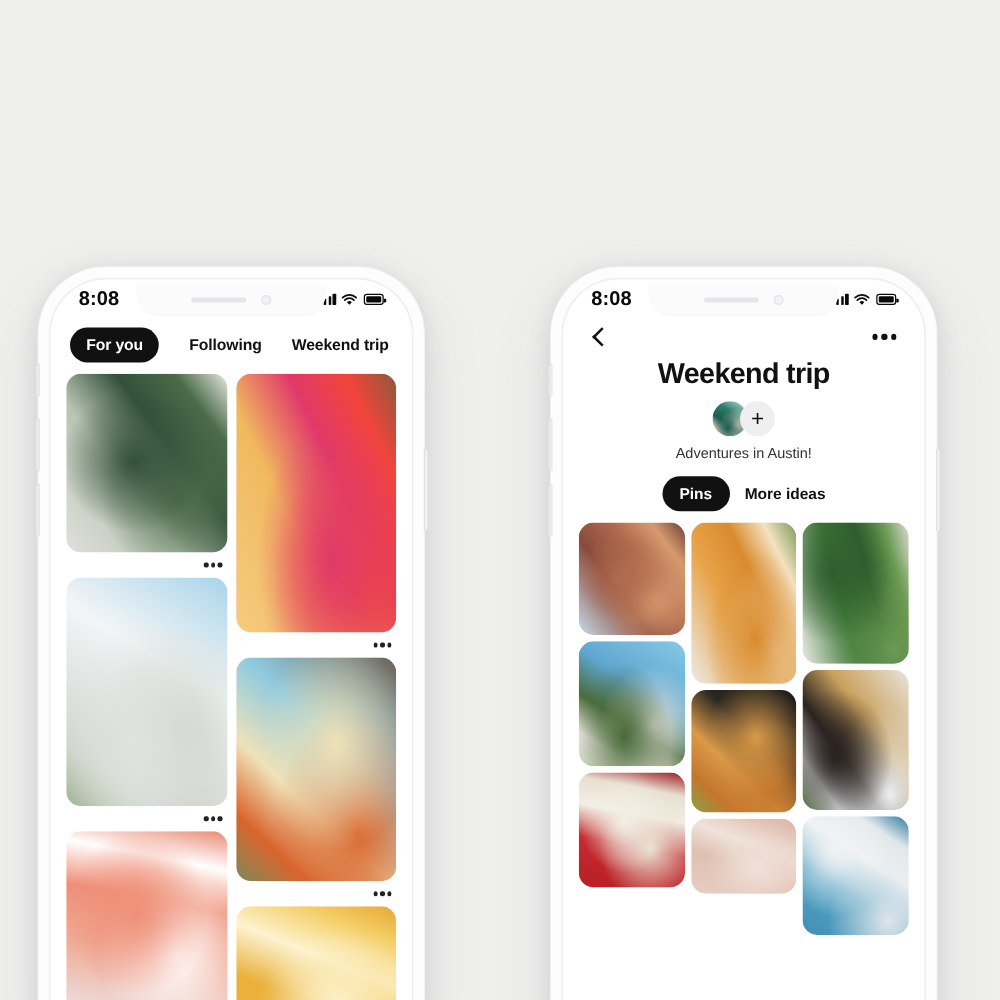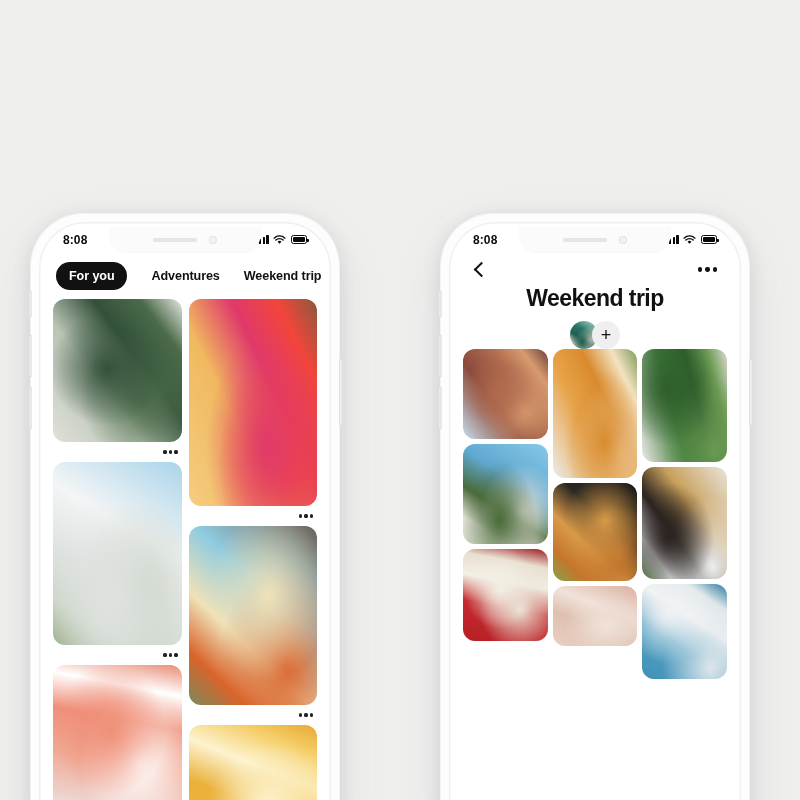--- a/index.html
+++ b/index.html
@@ -49,21 +49,21 @@
   }
   .speaker { width: 44px; height: 4px; border-radius: 3px; background: #e6e6e8; }
   .cam { width: 8px; height: 8px; border-radius: 50%; background: #f2f2f4; box-shadow: inset 0 0 0 1px #e3e3e6; }
 
   
   .statusbar {
     position: absolute; top: 0; left: 0; right: 0; height: 25px;
     display: flex; align-items: center; justify-content: space-between;
     padding: 0 19px; z-index: 11; background: transparent;
   }
-  .st-time { font-size: 12px; font-weight: 700; color: #0a0a0a; letter-spacing: .1px; }
+  .st-time { font-size: 16px; font-weight: 700; color: #0a0a0a; letter-spacing: .1px; }
   .st-right { display: flex; align-items: center; gap: 4.5px; }
   .bars { display: flex; align-items: flex-end; gap: 1.3px; height: 9px; }
   .bars i { width: 2.3px; background: #0a0a0a; border-radius: .6px; display:block; }
   .bars i:nth-child(1){height:3.5px}
   .bars i:nth-child(2){height:5.3px}
   .bars i:nth-child(3){height:7.2px}
   .bars i:nth-child(4){height:9px}
   .batt { width: 16.5px; height: 8.5px; border: 1.2px solid #0a0a0a; border-radius: 2.4px; position: relative; }
   .batt::before { content:""; position:absolute; inset:1px; background:#0a0a0a; border-radius:1px; }
   .batt::after { content:""; position:absolute; right:-2.8px; top:2.4px; width:1.6px; height:3.4px; background:#0a0a0a; border-radius:0 1px 1px 0; }
@@ -135,21 +135,21 @@
               <path d="M3.5 6.1a6.4 6.4 0 0 1 9 0" stroke="#0a0a0a" stroke-width="1.7" fill="none" stroke-linecap="round"></path>
               <path d="M1.3 3.7a9.6 9.6 0 0 1 13.4 0" stroke="#0a0a0a" stroke-width="1.7" fill="none" stroke-linecap="round"></path>
             </svg>
             <div class="batt"></div>
           </div>
         </div>
 
         <div class="app">
           <div class="tabrow" id="L-tabs">
               <div class="tab active">For you</div>
-              <div class="tab">Adventures</div>
+              <div class="tab">Following</div>
               <div class="tab">Weekend trip</div>
               <div class="tab">Kitche</div>
             </div>
           <div class="masonry" id="L-feed" style="gap: 7px;">
               <div class="col">
                 <div class="pin" style="height: 143px; background: radial-gradient(at 42% 49%, rgb(51, 81, 58) 0%, transparent 55%), radial-gradient(at 71% 68%, rgb(75, 107, 74) 0%, transparent 50%), linear-gradient(53deg, rgb(223, 224, 218) 0%, rgb(185, 196, 180) 38%, rgb(51, 81, 58) 62%, rgb(75, 107, 74) 82%, rgb(230, 231, 225) 100%);"></div>
                 <div class="dots">
                   <i></i>
                   <i></i>
                   <i></i>
@@ -226,21 +226,26 @@
               </div>
           </div>
 
           <div class="btitle">Weekend trip</div>
 
           <div class="avrow">
             <div class="av" id="R-av" style="background: radial-gradient(at 43% 76%, rgb(29, 94, 82) 0%, transparent 55%), radial-gradient(at 69% 67%, rgb(232, 216, 200) 0%, transparent 50%), linear-gradient(212deg, rgb(191, 227, 220) 0%, rgb(43, 122, 106) 38%, rgb(29, 94, 82) 62%, rgb(232, 216, 200) 82%, rgb(159, 208, 198) 100%);"></div>
             <div class="avplus">+</div>
           </div>
 
-
+          <div class="bsub">Adventures in Austin!</div>
+
+          <div class="btabs" id="R-btabs">
+              <div class="btab active">Pins</div>
+              <div class="btab">More ideas</div>
+            </div>
 
           <div class="masonry" id="R-feed" style="gap: 5px;">
               <div class="col">
                 <div class="pin" style="height: 90px; background: radial-gradient(at 42% 49%, rgb(176, 106, 78) 0%, transparent 55%), radial-gradient(at 71% 68%, rgb(215, 154, 110) 0%, transparent 50%), linear-gradient(53deg, rgb(198, 220, 234) 0%, rgb(138, 74, 60) 38%, rgb(176, 106, 78) 62%, rgb(215, 154, 110) 82%, rgb(106, 64, 56) 100%);"></div>
                 <div style="height: 5px;"></div>
                 <div class="pin" style="height: 100px; background: radial-gradient(at 43% 76%, rgb(74, 107, 58) 0%, transparent 55%), radial-gradient(at 69% 67%, rgb(232, 228, 220) 0%, transparent 50%), linear-gradient(212deg, rgb(135, 201, 232) 0%, rgb(95, 168, 208) 38%, rgb(74, 107, 58) 62%, rgb(232, 228, 220) 82%, rgb(207, 216, 196) 100%);"></div>
                 <div style="height: 5px;"></div>
                 <div class="pin" style="height: 92px; background: radial-gradient(at 44% 43%, rgb(242, 239, 228) 0%, transparent 55%), radial-gradient(at 67% 66%, rgb(232, 223, 208) 0%, transparent 50%), linear-gradient(11deg, rgb(184, 31, 38) 0%, rgb(196, 42, 47) 38%, rgb(242, 239, 228) 62%, rgb(232, 223, 208) 82%, rgb(155, 26, 32) 100%);"></div>
                 <div style="height: 5px;"></div>
               </div>

